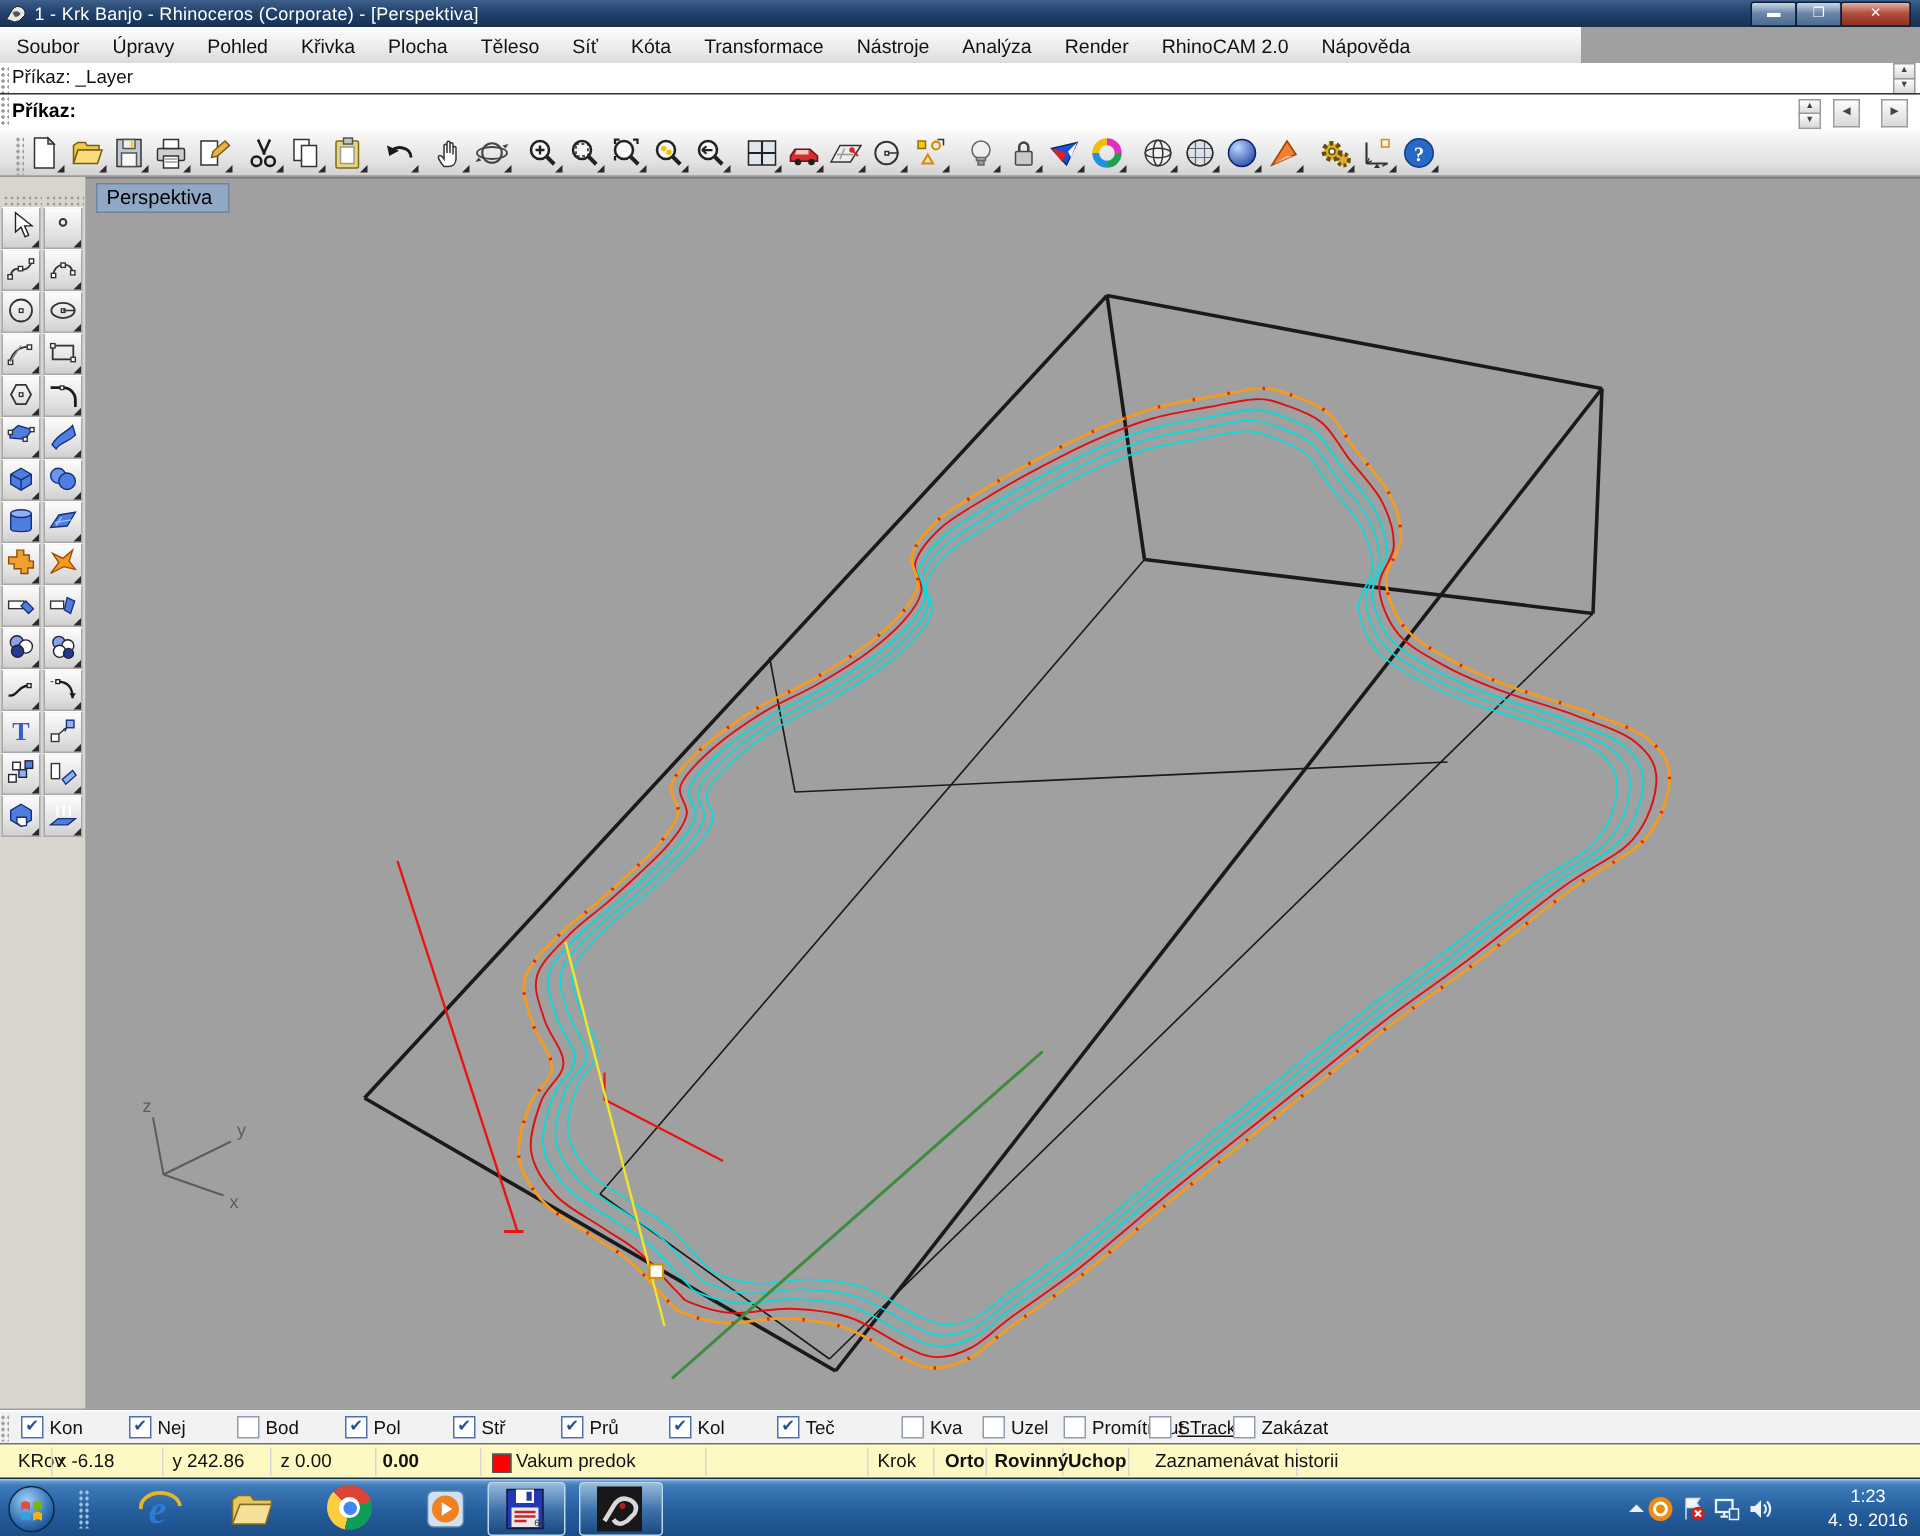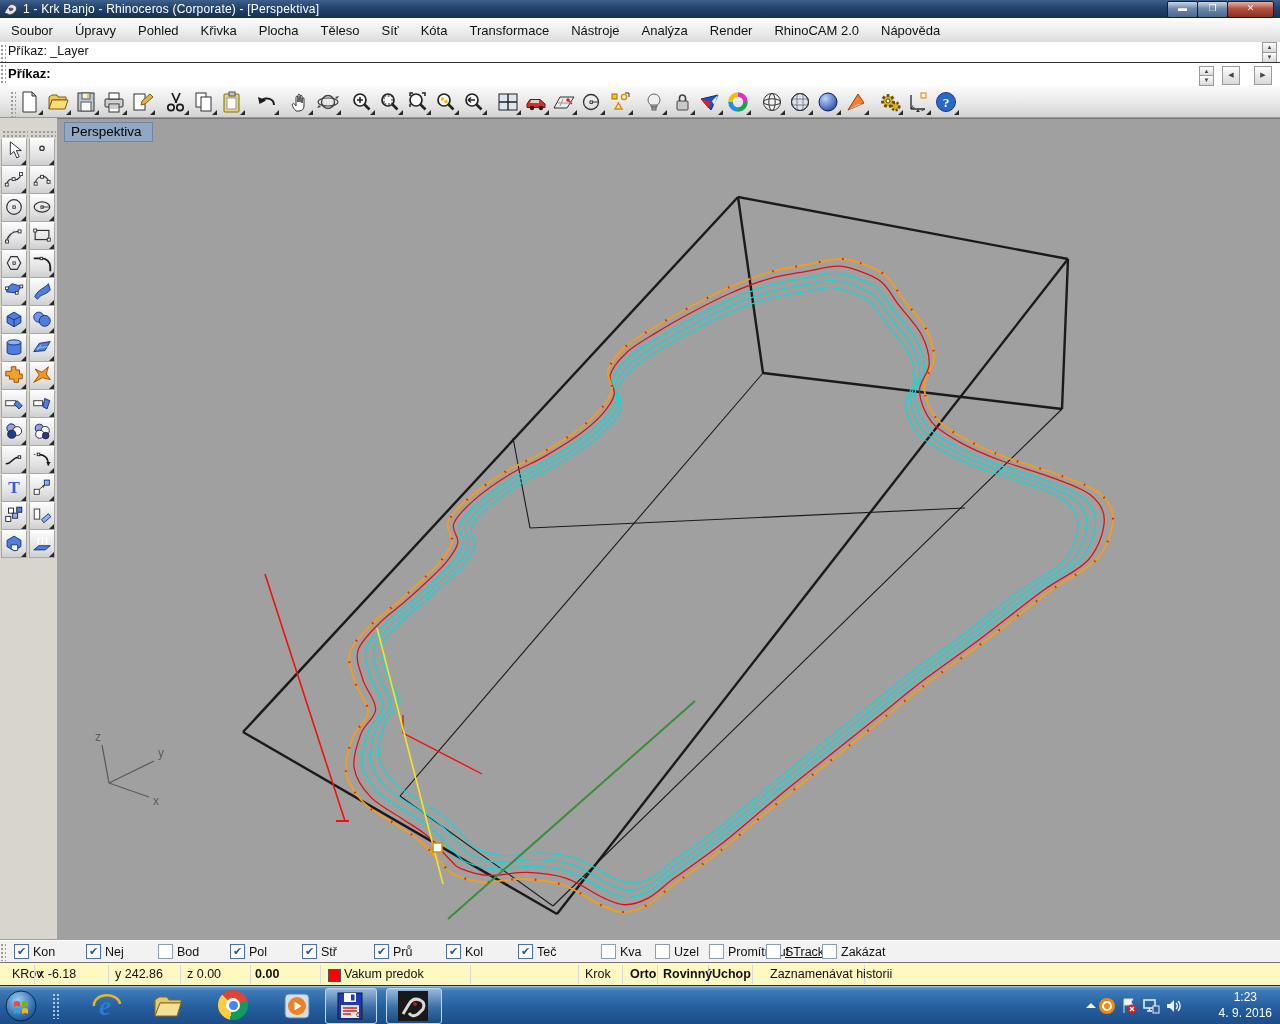--- a/index.html
+++ b/index.html
@@ -13,21 +13,21 @@
     color:#fff;display:flex;align-items:center;}
   #title-icon{width:16px;height:14px;margin:0 4px 0 3px;}
   #title-text{font-size:12px;letter-spacing:.2px;}
   #win-buttons{position:absolute;right:6px;top:1px;display:flex;height:15px;}
   .winbtn{width:29px;height:15px;border:1px solid #0d1f35;border-radius:2px;margin-left:-1px;
     background:linear-gradient(180deg,#c8d6e8,#6b87a8 45%,#4a6a90);color:#fff;
     font-size:9px;line-height:13px;text-align:center;}
   .winbtn.close{width:45px;background:linear-gradient(180deg,#e8b0a0,#b05040 45%,#8c3020);}
 
   
-  #menubar{left:0;top:18px;width:1280px;height:24px;
+  #menubar{left:0;top:18px;width:1054px;height:24px;
     background:linear-gradient(180deg,#fdfdfd,#ebebeb 60%,#dcdcdc);
     border-bottom:1px solid #b5b5b5;display:flex;align-items:center;color:#111;}
   .menu-item{padding:0 11px;line-height:23px;font-size:13px;}
 
   
   #cmdarea{left:0;top:42px;width:1280px;height:44px;background:#fff;border-bottom:4px solid #0f766e;}
   .grip{position:absolute;left:0;top:2px;bottom:2px;width:6px;
     background-image:radial-gradient(#9a9a9a 1px,transparent 1.2px);background-size:4px 4px;}
   #cmd-history{position:absolute;left:8px;top:0;height:19px;line-height:19px;font-size:12.5px;color:#111;}
   #cmd-sep{position:absolute;left:0;top:20px;width:1280px;height:1px;background:#333;}

